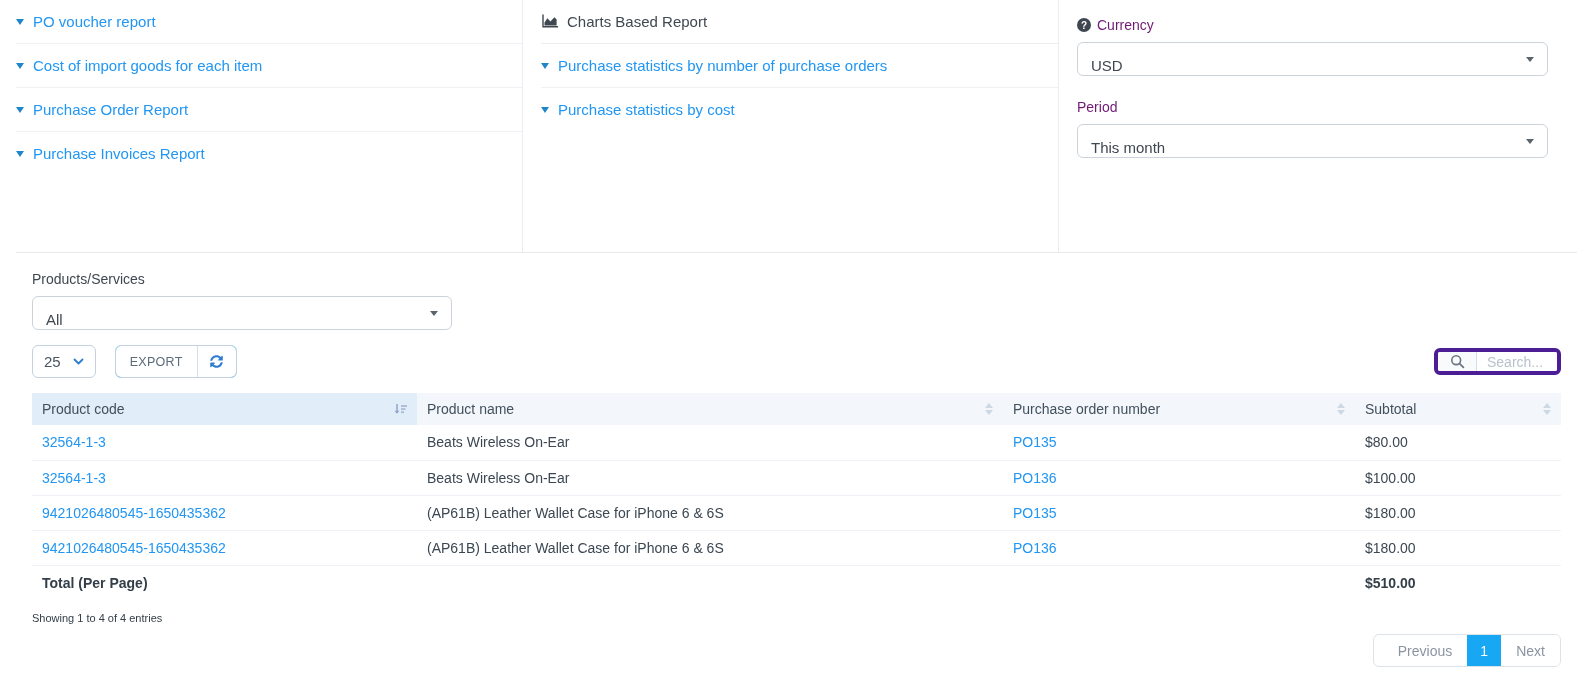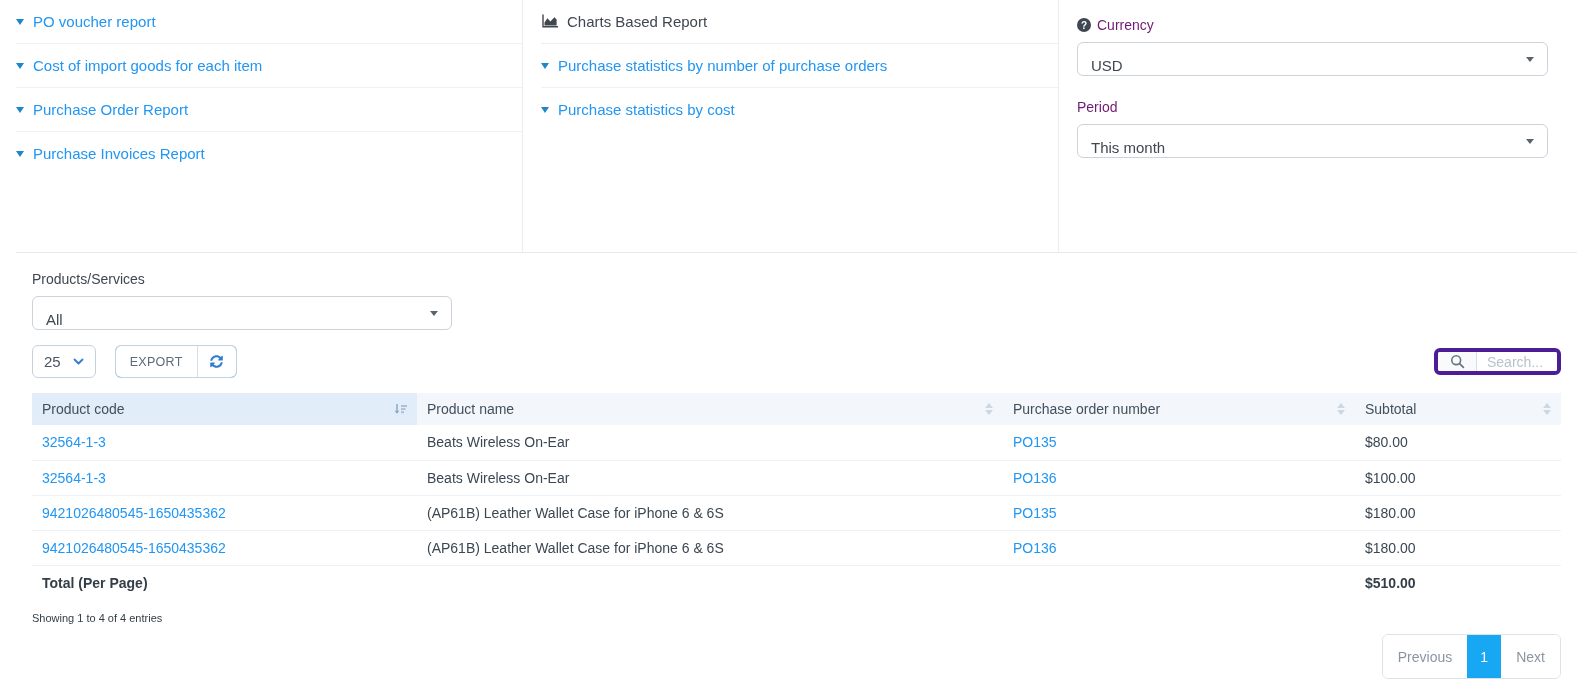--- a/index.html
+++ b/index.html
@@ -78,22 +78,22 @@
   .sort-both .up   { border-bottom:5px solid #cdd8e4; }
   .sort-both .down { border-top:5px solid #cdd8e4; }
   td { height:35px; font-size:14px; color:#3b4752; padding:0 10px;
     border-bottom:1px solid #eef2f6; background:#fff; }
   td a { color:#2196f3; text-decoration:none; }
   tr.total-row td { font-weight:bold; color:#333e48; border-bottom:none; }
 
   .summary { margin-top:12px; font-size:11px; color:#333e48; }
 
   .pagination-wrap { display:flex; justify-content:flex-end; margin-top:10px; }
-  .pagination { display:flex; height:45px; border:1px solid #dde2e8; border-radius:6px;
-    overflow:hidden; align-items:stretch; }
+  .pagination { display:flex; height:33px; border:1px solid #dde2e8; border-radius:6px;
+    overflow:hidden; align-items:stretch;padding-left:9px; }
   .page-btn { display:flex; align-items:center; padding:0 15px; font-size:14px;
     color:#8b95a2; background:#fff; border:none; cursor:pointer;
     font-family:"Liberation Sans","DejaVu Sans",sans-serif; }
   .page-num { width:34px; display:flex; align-items:center; justify-content:center;
     font-size:14px; color:#fff; background:#18a7f3; border:none; cursor:pointer;
     font-family:"Liberation Sans","DejaVu Sans",sans-serif; }
 </style>
 </head>
 <body>
 

